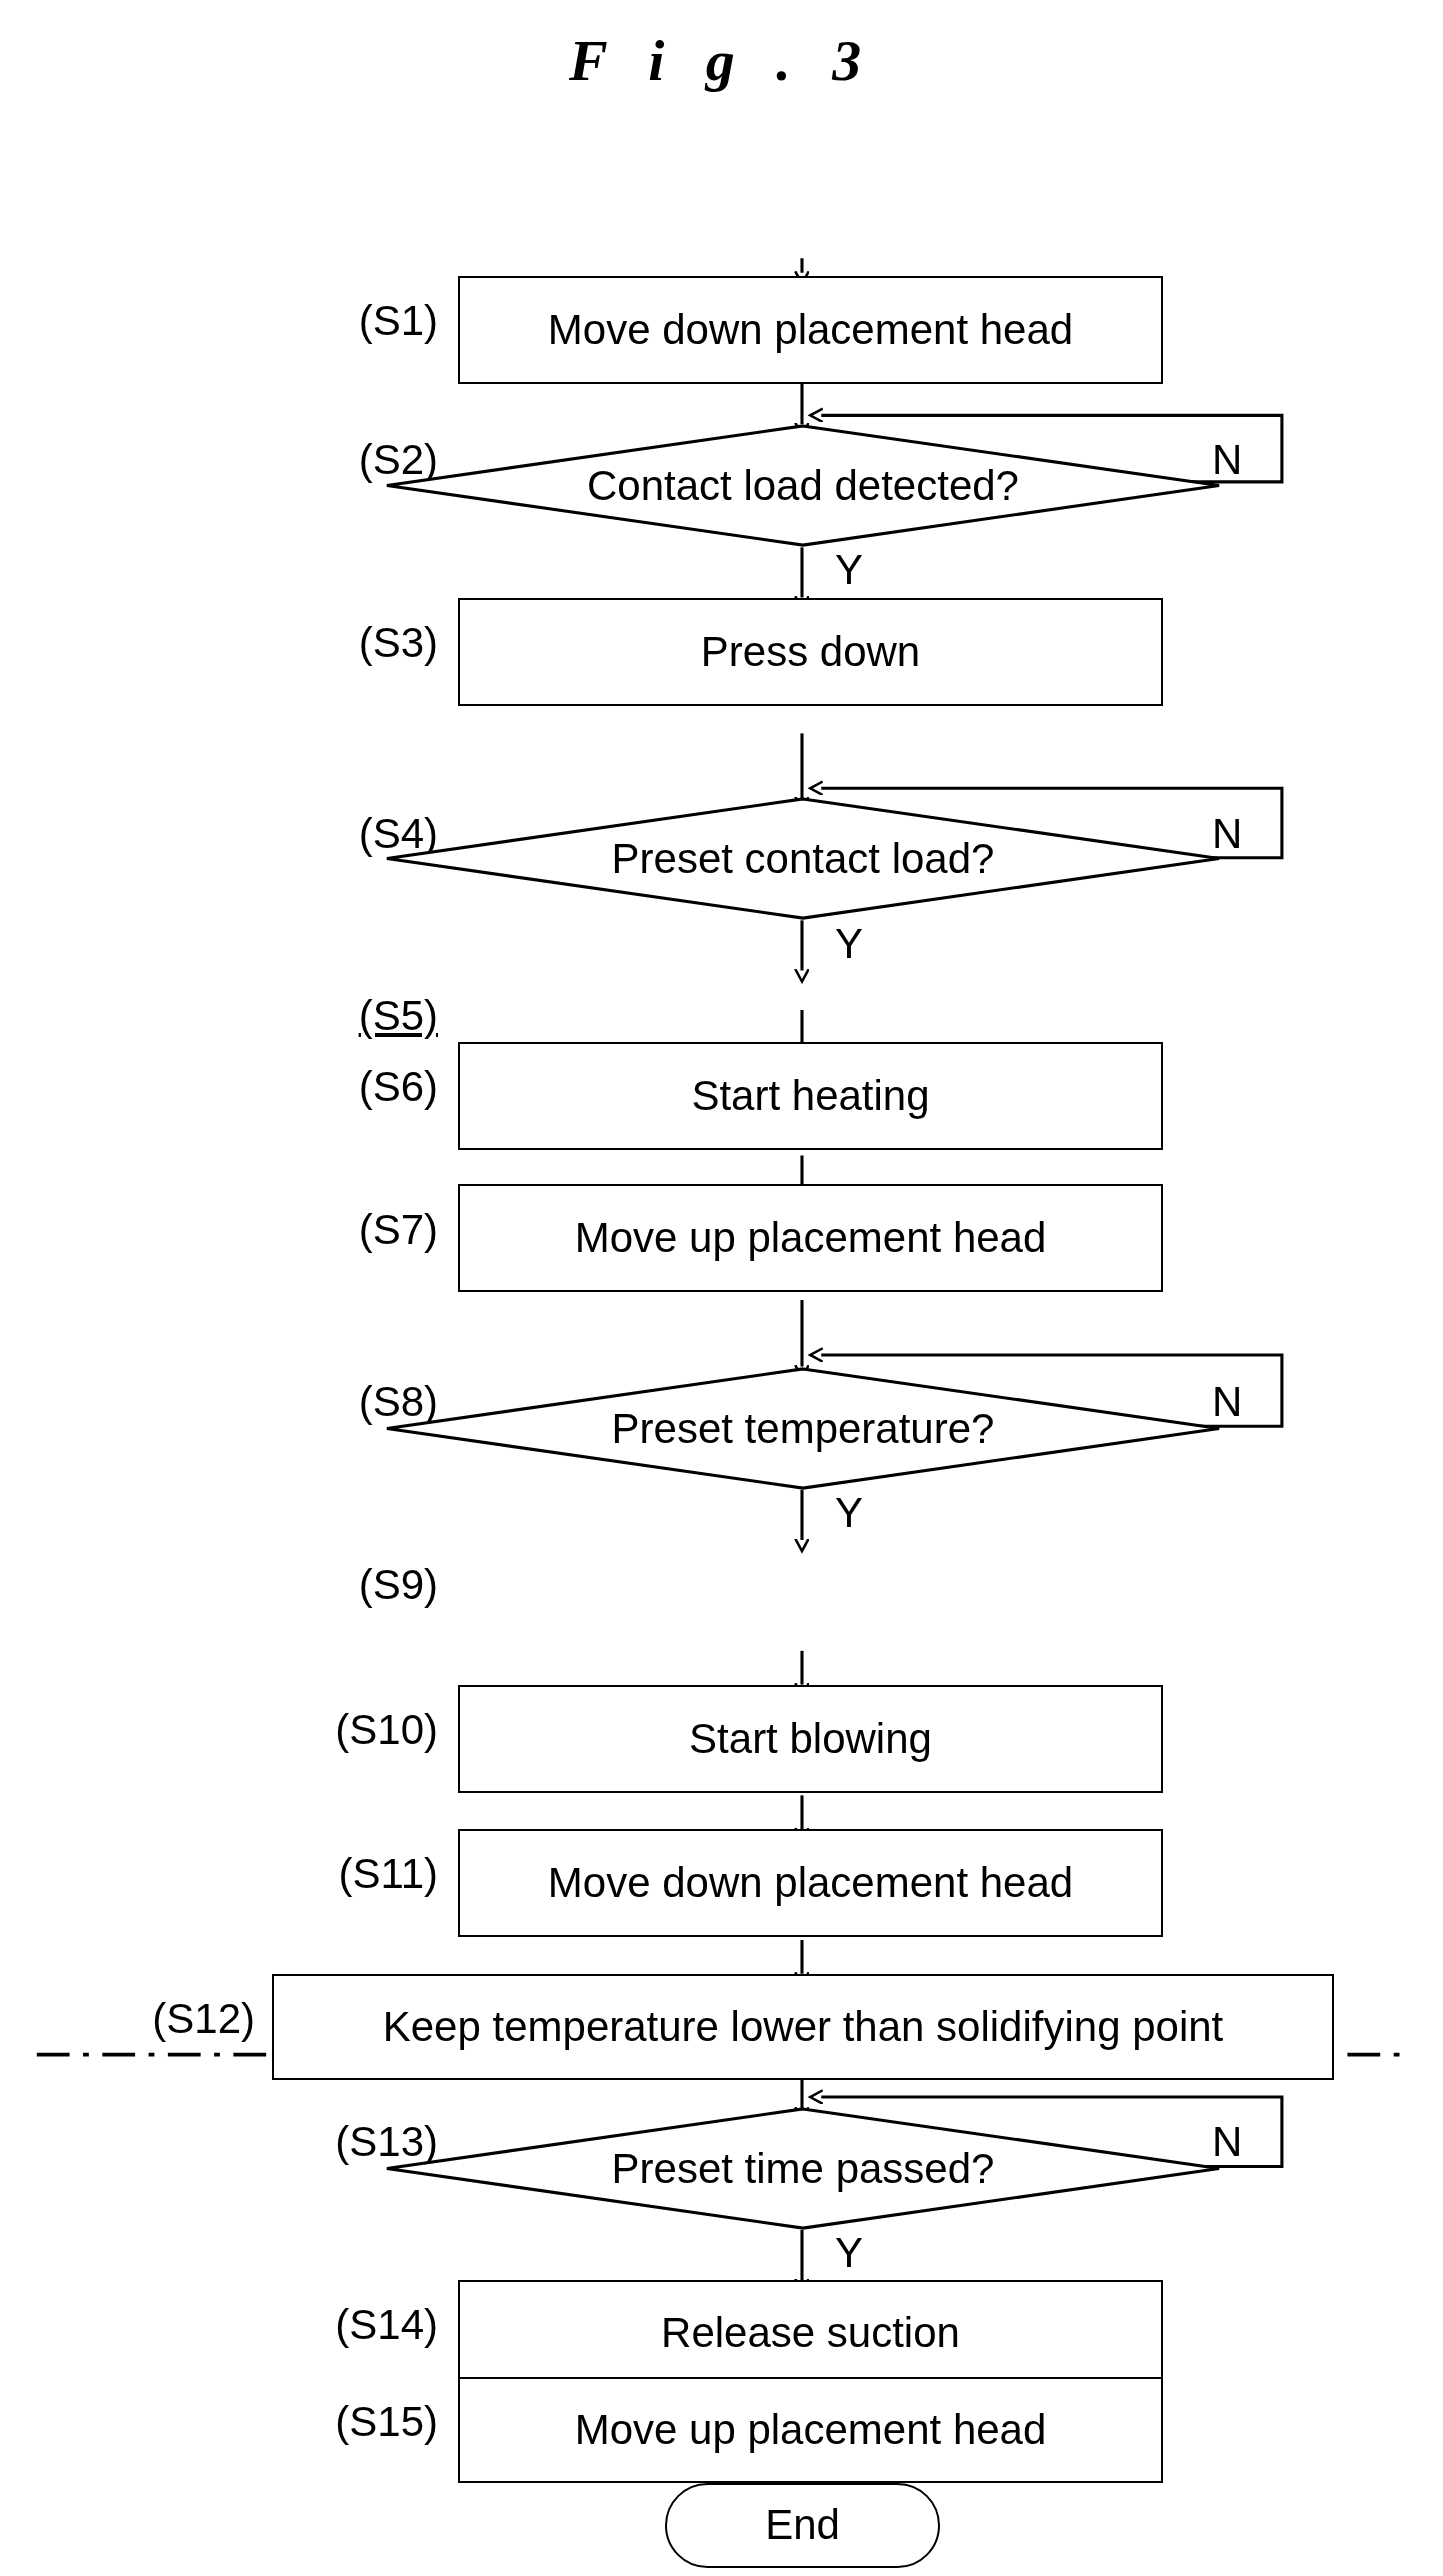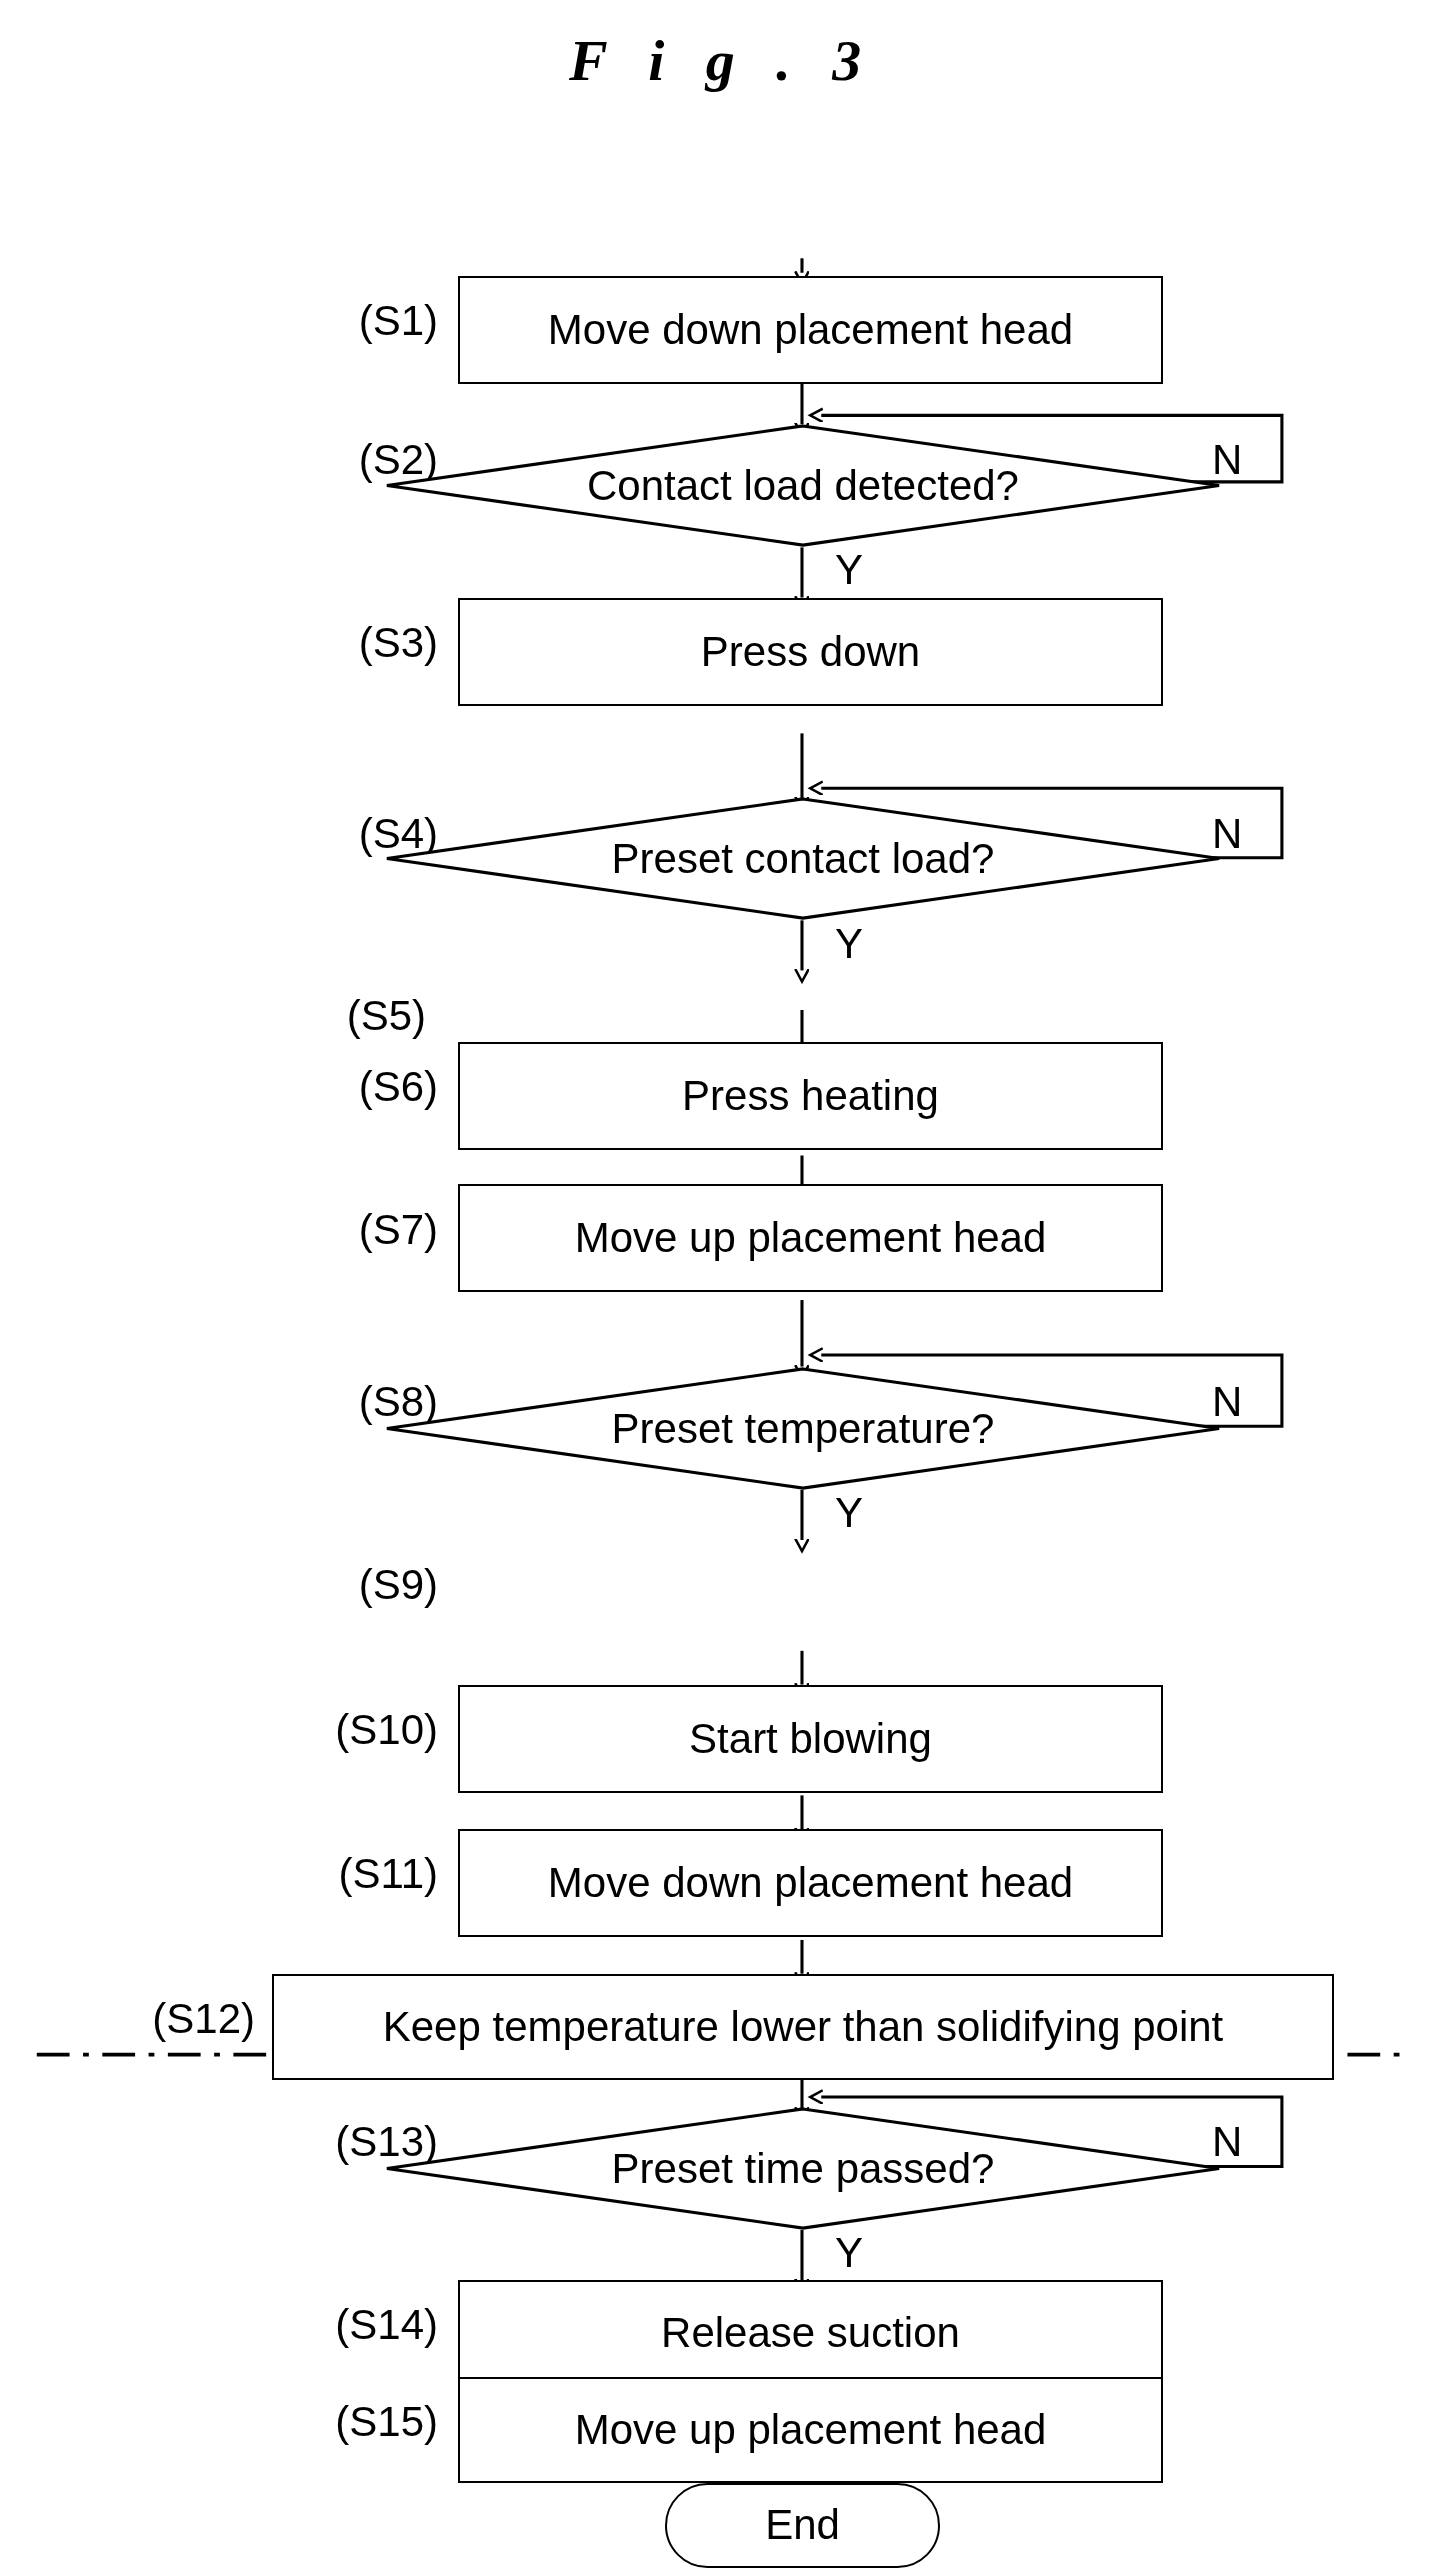--- a/index.html
+++ b/index.html
@@ -189,25 +189,25 @@
   <div class="step-tag" style="left:284px; top:810px; width:154px;">(S4)</div>
   <div class="decision-wrap" style="left:384px; top:797px; width:838px; height:123px;">
     <svg viewBox="0 0 870 128" width="838" height="123" xmlns="http://www.w3.org/2000/svg">
       <polygon points="435,2 868,64 435,126 2,64" fill="#fff" stroke="#000" stroke-width="3.2"></polygon>
     </svg>
     <div class="decision-text">Preset contact load?</div>
   </div>
   <div class="branch-label" style="left:1212px; top:810px;">N</div>
   <div class="branch-label" style="left:835px; top:920px;">Y</div>
 
-  <div class="step-tag" style="left:272px; top:992px; width:154px;">(S5)</div>
+  <div class="step-tag" style="left:284px; top:992px; width:154px;text-decoration:underline;">(S5)</div>
 
   <div class="step-tag" style="left:284px; top:1063px; width:154px;">(S6)</div>
   <div class="node process" style="left:458px; top:1042px; width:705px; height:108px;">
-    <span>Press heating</span>
+    <span>Start heating</span>
   </div>
 
   <div class="step-tag" style="left:284px; top:1206px; width:154px;">(S7)</div>
   <div class="node process" style="left:458px; top:1184px; width:705px; height:108px;">
     <span>Move up placement head</span>
   </div>
 
   <div class="step-tag" style="left:284px; top:1378px; width:154px;">(S8)</div>
   <div class="decision-wrap" style="left:384px; top:1367px; width:838px; height:123px;">
     <svg viewBox="0 0 870 128" width="838" height="123" xmlns="http://www.w3.org/2000/svg">

